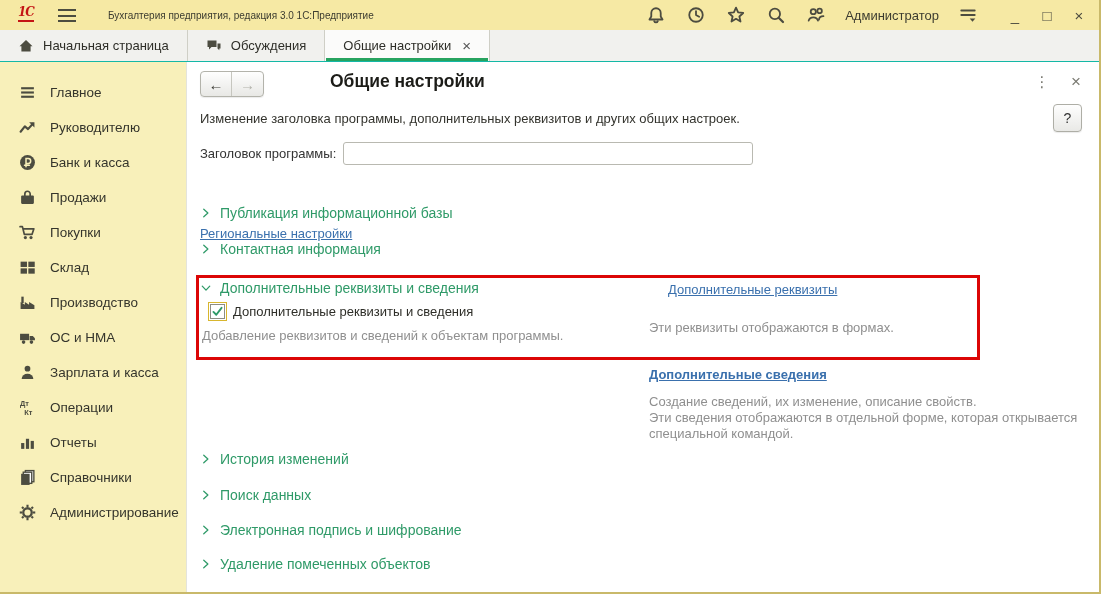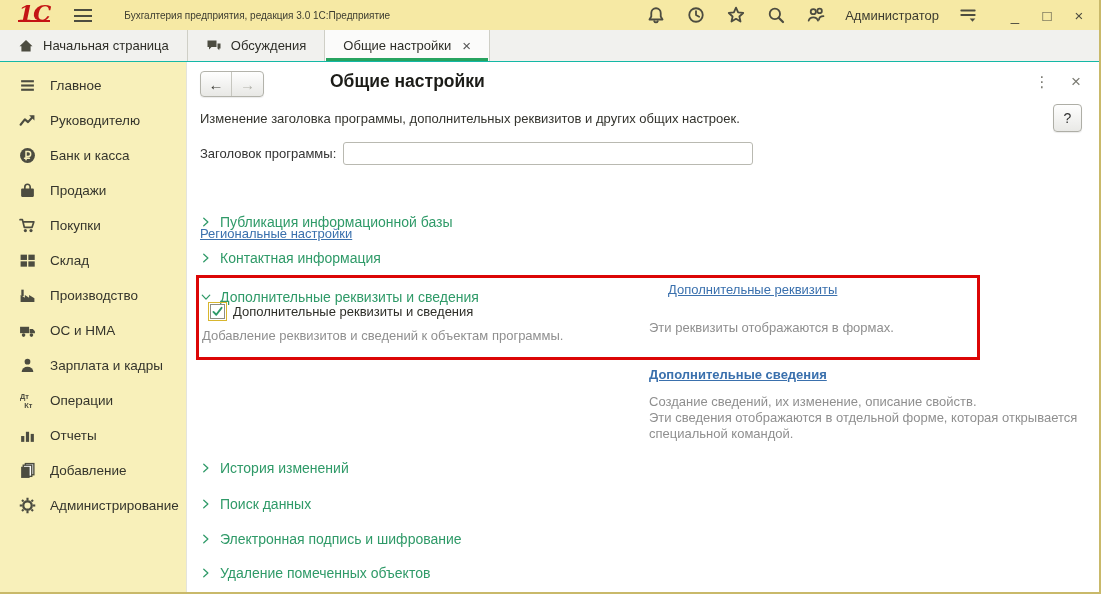--- a/index.html
+++ b/index.html
@@ -1,42 +1,42 @@
 <!DOCTYPE html>
 <html><head>
 <meta charset="utf-8">
 <style>
   * { margin:0; padding:0; box-sizing:border-box; }
   html,body { width:1101px; height:594px; overflow:hidden; }
   body { font-family:"Liberation Sans","DejaVu Sans",sans-serif; font-size:13px; color:#333; background:#fff; position:relative; }
 
   
   .topbar { height:30px; background:#f6e9a4; display:flex; align-items:center; padding:0 8px; }
-  .logo { font-family:"DejaVu Serif",serif; font-weight:bold; font-style:italic; color:#c41414; font-size:23px; letter-spacing:-1px; border-bottom:2px solid #c41414; line-height:15px; margin:0 10px 4px 10px; }
+  .logo { font-family:"DejaVu Serif",serif; font-weight:bold; font-style:italic; color:#c41414; font-size:12px; letter-spacing:-1px; border-bottom:2px solid #c41414; line-height:15px; margin:0 10px 4px 10px; }
   .burger { width:18px; height:13px; border-top:2px solid #4c4c40; border-bottom:2px solid #4c4c40; position:relative; margin:0 14px; }
   .burger::after { content:""; position:absolute; left:0; right:0; top:4.5px; border-top:2px solid #4c4c40; }
   .win-title { font-size:10px; color:#3c3c30; margin-left:18px; }
   .topbar-right { margin-left:auto; display:flex; align-items:center; gap:10px; }
   .tico { width:30px; height:22px; display:flex; align-items:center; justify-content:center; cursor:pointer; }
   .tico svg { width:18px; height:18px; }
   .username { color:#3c3c30; margin:0 4px; }
   .winctl { display:flex; align-items:center; gap:4px; margin-left:8px; }
   .winbtn { width:28px; height:22px; display:flex; align-items:center; justify-content:center; font-size:15px; color:#4c4c40; cursor:pointer; }
 
   
   .tabbar { height:32px; background:#f1f1ee; display:flex; border-bottom:1px solid #14b8a6; }
   .tab { display:flex; align-items:center; gap:9px; padding:0 18px; border-right:1px solid #cfcfc6; color:#2e2e28; cursor:pointer; position:relative; }
   .tab svg { width:16px; height:16px; }
   .tab.active { background:#fbfbfa; }
   .tab.active::after { content:""; position:absolute; left:1px; right:1px; bottom:0; height:3px; background:#27a35f; }
   .tab-close { color:#555; font-size:15px; margin-left:2px; cursor:pointer; line-height:1; }
 
   
   .shell { display:flex; height:532px; }
-  .sidebar { width:186px; background:#f8f0ba; padding-top:6px; flex:none; }
+  .sidebar { width:186px; background:#f8f0ba; padding-top:13px; flex:none; }
   .side-item { height:35px; display:flex; align-items:center; cursor:pointer; }
   .side-item .sico { width:20px; height:18px; margin-left:17px; display:flex; align-items:center; justify-content:center; }
   .side-item .sico svg { width:17px; height:17px; }
   .side-item span.lbl { margin-left:13px; color:#35352c; font-size:13.5px; }
 
   .content { flex:1; position:relative; background:#fff; border-left:1px solid #e4e4dc; }
 
   
   .navgrp { position:absolute; top:9px; left:13px; display:flex; border:1px solid #b3b3ab; border-radius:4px; overflow:hidden; background:linear-gradient(#fefefe,#e8e8e5); box-shadow:0 1px 1px rgba(0,0,0,.08); }
   .navbtn { width:31px; height:24px; display:flex; align-items:center; justify-content:center; font-size:15px; cursor:pointer; }
@@ -49,21 +49,21 @@
 
   .subtitle { position:absolute; top:49px; left:13px; color:#33332d; }
   .help-btn { position:absolute; top:42px; right:19px; width:29px; height:28px; border:1px solid #aeaea6; border-radius:4px; background:linear-gradient(#fefefe,#e9e9e6); display:flex; align-items:center; justify-content:center; font-size:14px; color:#333; cursor:pointer; box-shadow:0 1px 1px rgba(0,0,0,.08); }
 
   .program-row { position:absolute; top:80px; left:13px; display:flex; align-items:center; gap:7px; }
   .program-row input { width:410px; height:23px; border:1px solid #b9b9b1; border-radius:3px; padding:0 6px; font-size:13px; font-family:inherit; }
 
   a.blue { color:#3a70ad; text-decoration:underline; cursor:pointer; }
   .regional { position:absolute; top:116px; left:13px;margin-top:48px; }
 
-  .section { position:absolute; left:13px; display:flex; align-items:center; gap:8px; color:#2f9a68; font-size:14px; cursor:pointer;margin-top:9px; }
+  .section { position:absolute; left:13px; display:flex; align-items:center; gap:8px; color:#2f9a68; font-size:14px; cursor:pointer; }
   .section svg { width:12px; height:12px; }
 
   .red-box { position:absolute; top:213px; left:9px; width:784px; height:85px; border:3px solid #dc0606; pointer-events:none; z-index:6; }
 
   .chk-row { position:absolute; top:240px; left:21px; display:flex; align-items:center; cursor:pointer; }
   .chk-focus { border:1px solid #d8b62e; padding:1px; display:flex; }
   .chk-box { width:15px; height:15px; background:#fff; border:1px solid #8d8d85; display:flex; align-items:center; justify-content:center; }
   .chk-box svg { width:13px; height:13px; }
   .chk-row .lbl { margin-left:6px; color:#2e2e28; }
 
@@ -328,21 +328,21 @@
           </svg>
         </span>
         <span class="lbl">ОС и НМА</span>
       </div>
     <div class="side-item">
         <span class="sico">
           <svg>
             <use href="#i-person"></use>
           </svg>
         </span>
-        <span class="lbl">Зарплата и кадры</span>
+        <span class="lbl">Зарплата и касса</span>
       </div>
     <div class="side-item">
         <span class="sico">
           <svg>
             <use href="#i-dtkt"></use>
           </svg>
         </span>
         <span class="lbl">Операции</span>
       </div>
     <div class="side-item">
@@ -352,21 +352,21 @@
           </svg>
         </span>
         <span class="lbl">Отчеты</span>
       </div>
     <div class="side-item">
         <span class="sico">
           <svg>
             <use href="#i-books"></use>
           </svg>
         </span>
-        <span class="lbl">Добавление</span>
+        <span class="lbl">Справочники</span>
       </div>
     <div class="side-item">
         <span class="sico">
           <svg>
             <use href="#i-gear"></use>
           </svg>
         </span>
         <span class="lbl">Администрирование</span>
       </div>
   </div>

